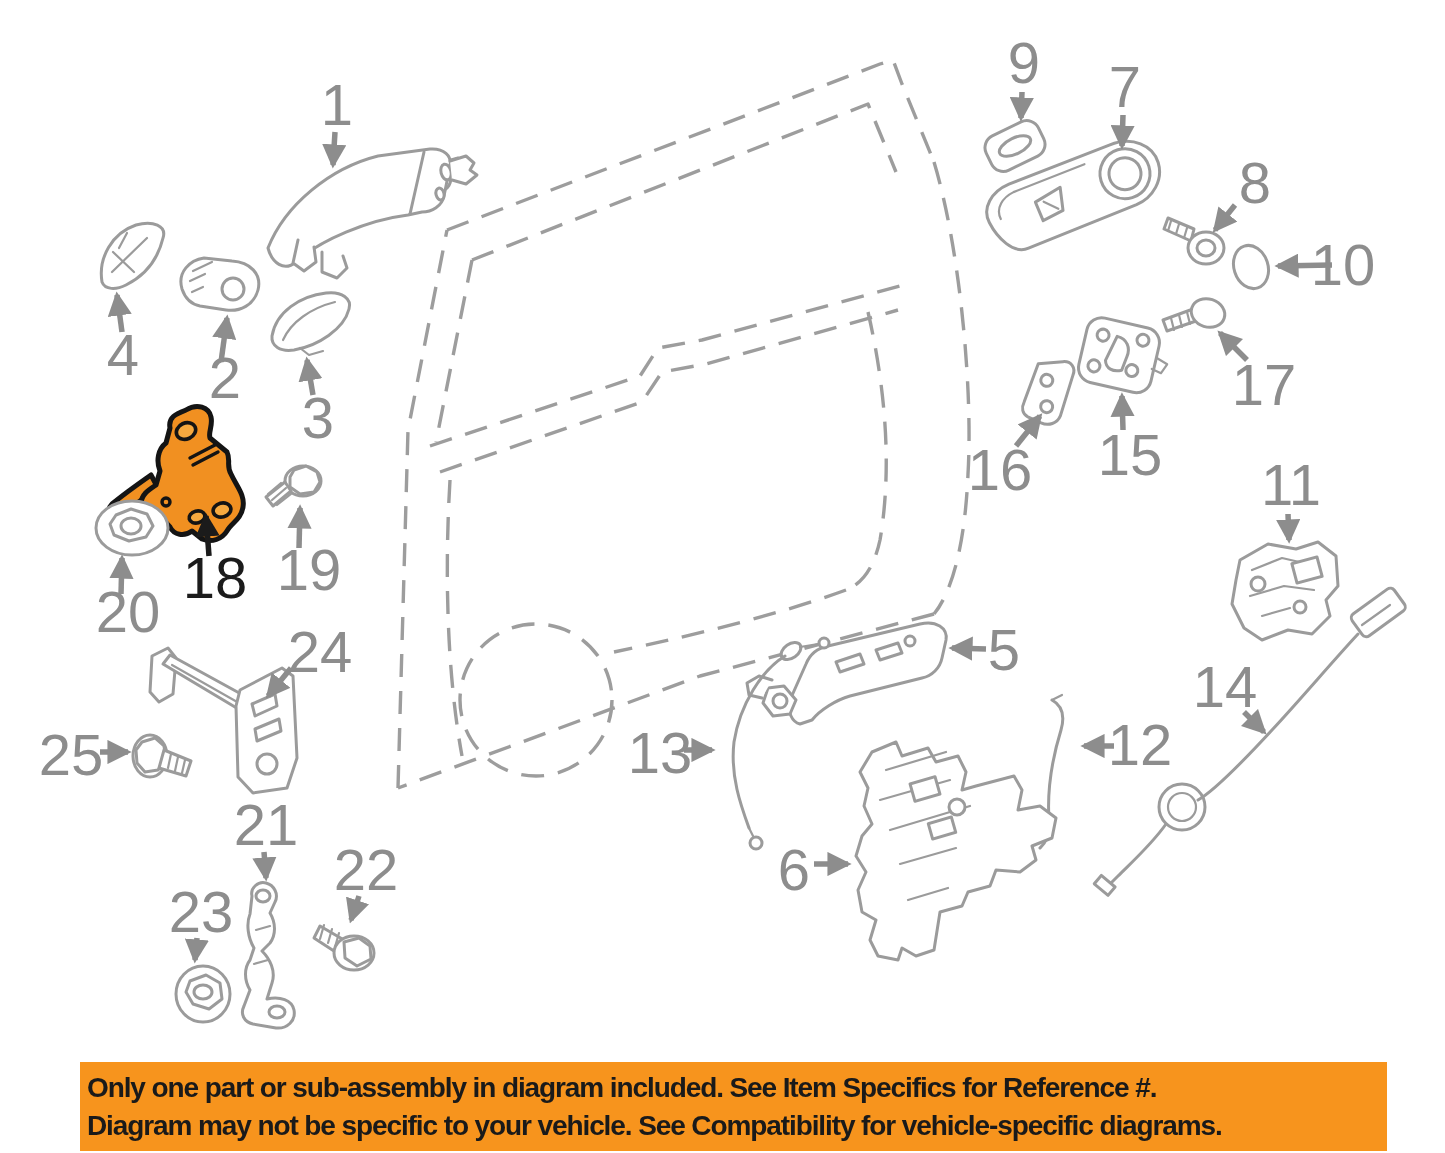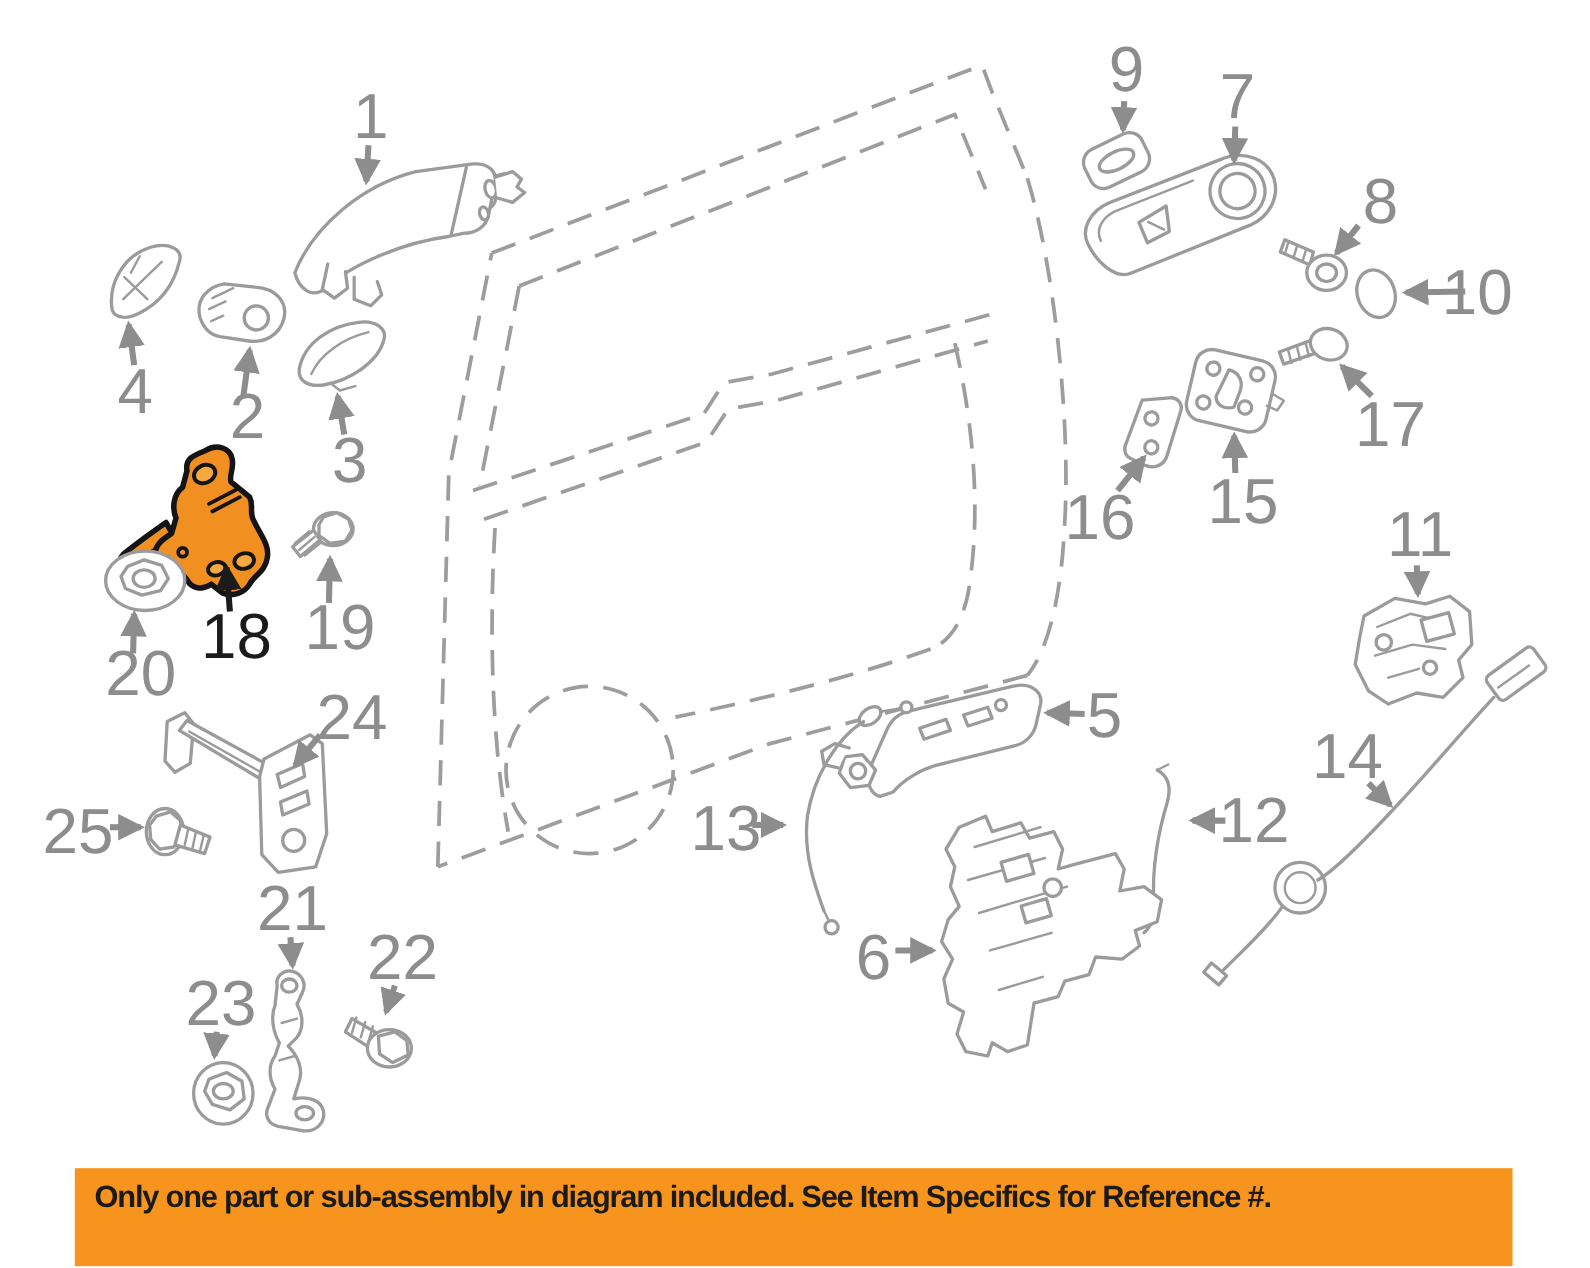--- a/index.html
+++ b/index.html
@@ -16,23 +16,23 @@
   .lbl{font-family:"Liberation Sans",sans-serif;font-size:58px;fill:#8d8d8d;text-anchor:middle;}
   .lbl-hl{fill:#1b1b1b;}
   
   .ar{stroke:#8d8d8d;stroke-width:5.5;fill:none;}
   .arb{stroke:#1b1b1b;stroke-width:5.5;fill:none;}
   
   .hl{fill:#F19021;stroke:#141414;stroke-width:5;stroke-linejoin:round;stroke-linecap:round;}
   .hl-d{fill:none;stroke:#141414;stroke-width:3.4;stroke-linecap:round;}
   .hl-hole{fill:#F6A93F;stroke:#141414;stroke-width:3.6;}
   
-  #banner{position:absolute;left:68px;top:1062px;width:1307px;height:89px;
+  #banner{position:absolute;left:80px;top:1062px;width:1307px;height:89px;
           background:#F7941D;color:#1a1a1a;font-weight:bold;box-sizing:border-box;
-          padding:7px 0 0 18px;white-space:nowrap;}
+          padding:7px 0 0 7px;white-space:nowrap;}
   #banner .bline{font-size:28px;line-height:38px;letter-spacing:-1.1px;}
 </style>
 </head>
 <body>
 
 <div id="stage">
 
 <svg id="diagram-svg" width="1445" height="1153" viewBox="0 0 1445 1153">
   <defs>
     <marker id="mg" viewBox="0 0 10 10" refX="8.5" refY="5" markerWidth="4.4" markerHeight="4.4" orient="auto-start-reverse">
@@ -298,15 +298,16 @@
     <text class="lbl" x="266" y="845">21</text>
     <text class="lbl" x="366" y="890">22</text>
     <text class="lbl" x="201" y="932">23</text>
     <text class="lbl" x="320" y="672">24</text>
     <text class="lbl" x="71" y="775">25</text>
   </g>
 </svg>
 
 <div id="banner">
   <div class="bline">Only one part or sub-assembly in diagram included. See Item Specifics for Reference #.</div>
+  <div class="bline">Diagram may not be specific to your vehicle. See Compatibility for vehicle-specific diagrams.</div>
 </div>
 
 </div>
 
 </body></html>

